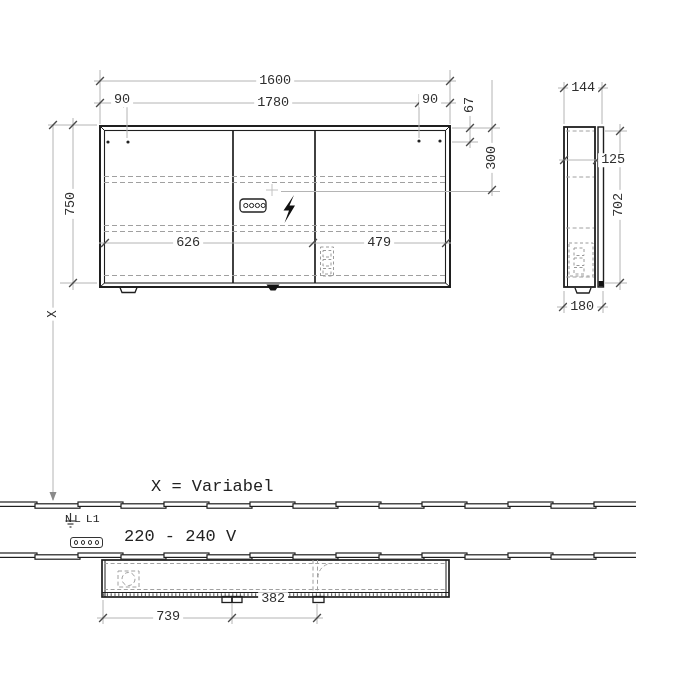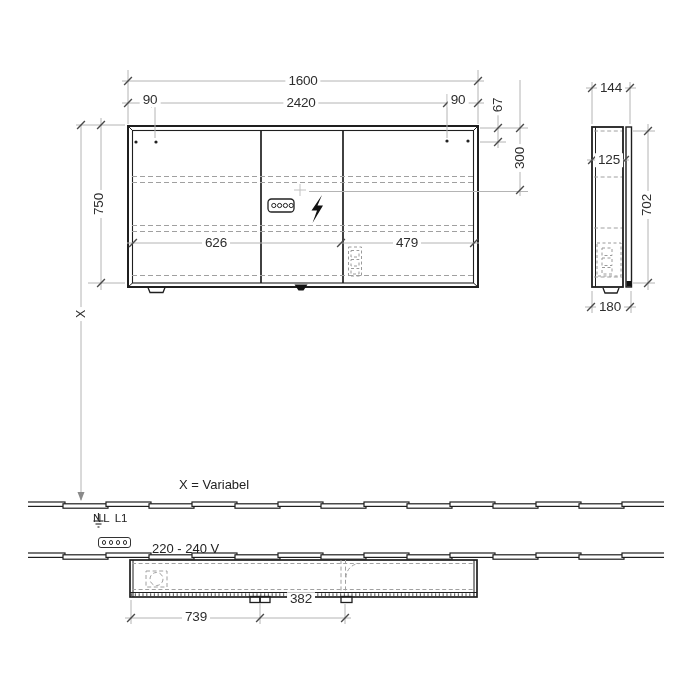--- a/index.html
+++ b/index.html
@@ -1,23 +1,23 @@
 <!DOCTYPE html>
 <html style="--bg: #ffffff; --text: #2e2e2e;"><head>
 <meta charset="utf-8">
 <style>
   html,body{margin:0;padding:0;background:#fff;}
   .canvas{position:relative;width:636px;height:700px;background:var(--bg,#fff);
-          font-family:Liberation Sans, sans-serif;overflow:hidden;margin-left:28px;}
+          font-family:Liberation Mono, monospace;overflow:hidden;}
   .canvas svg{position:absolute;left:0;top:0;}
   .dim{position:absolute;transform:translate(-50%,-50%);font-size:13.5px;font-weight:500;
        color:var(--text,#2e2e2e);background:var(--bg,#fff);padding:0 3px;line-height:1;
        letter-spacing:-0.2px;white-space:nowrap;}
   .dim.rot{transform:translate(-50%,-50%) rotate(-90deg);}
-  .note{position:absolute;font-size:13px;color:#222;white-space:nowrap;line-height:1;}
+  .note{position:absolute;font-size:17px;color:#222;white-space:nowrap;line-height:1;}
   .termrow{position:absolute;left:64px;top:513px;display:flex;align-items:flex-end;
            font-size:11.5px;color:#222;line-height:1;}
   .termrow .t{padding:0 1px;}
   .connector{position:absolute;left:70px;top:537px;width:33px;height:11px;border:1.3px solid #333;
              border-radius:3px;display:flex;align-items:center;justify-content:center;gap:2.5px;
              box-sizing:border-box;background:#fff;}
   .connector .pin{width:4.5px;height:4.5px;border:1px solid #333;border-radius:50%;box-sizing:border-box;}
 </style>
 </head>
 <body>
@@ -189,31 +189,31 @@
         <rect x="465" y="554.8" width="45" height="4.4" fill="#fff" stroke="#1f1f1f" stroke-width="1.2"></rect>
         <rect x="508" y="553" width="45" height="4.4" fill="#fff" stroke="#1f1f1f" stroke-width="1.2"></rect>
         <rect x="551" y="554.8" width="45" height="4.4" fill="#fff" stroke="#1f1f1f" stroke-width="1.2"></rect>
         <rect x="594" y="553" width="45" height="4.4" fill="#fff" stroke="#1f1f1f" stroke-width="1.2"></rect>
         <rect x="637" y="554.8" width="45" height="4.4" fill="#fff" stroke="#1f1f1f" stroke-width="1.2"></rect>
         <rect x="680" y="553" width="45" height="4.4" fill="#fff" stroke="#1f1f1f" stroke-width="1.2"></rect>
       </g>
 </svg>
 
   <div class="dim" style="left:275px;top:81px">1600</div>
-  <div class="dim" style="left:273px;top:103px">2420</div>
+  <div class="dim" style="left:273px;top:103px">1780</div>
   <div class="dim" style="left:122px;top:100px">90</div>
   <div class="dim" style="left:430px;top:100px">90</div>
   <div class="dim rot" style="left:71px;top:204px">750</div>
   <div class="dim rot" style="left:470px;top:105px">67</div>
   <div class="dim rot" style="left:492px;top:158px">300</div>
   <div class="dim" style="left:188px;top:243px">626</div>
   <div class="dim" style="left:379px;top:243px">479</div>
 
   <div class="dim" style="left:583px;top:88px">144</div>
-  <div class="dim" style="left:581px;top:160px">125</div>
+  <div class="dim" style="left:613px;top:160px">125</div>
   <div class="dim rot" style="left:619px;top:205px">702</div>
   <div class="dim" style="left:582px;top:307px">180</div>
 
   <div class="dim" style="left:168px;top:617px">739</div>
   <div class="dim" style="left:273px;top:599px">382</div>
 
   <div class="dim rot" style="left:53px;top:314px;font-size:12.5px">X</div>
   <div class="note" style="left:151px;top:478px">X = Variabel</div>
 
   <div class="termrow">
@@ -228,15 +228,15 @@
     </svg>
     <span class="t">L</span>
     <span class="t" style="margin-left:3px">L1</span>
   </div>
   <div class="connector">
     <span class="pin"></span>
     <span class="pin"></span>
     <span class="pin"></span>
     <span class="pin"></span>
   </div>
-  <div class="note" style="left:124px;top:542px">220 - 240 V</div>
+  <div class="note" style="left:124px;top:528px">220 - 240 V</div>
 
 </div>
 
 </body></html>

